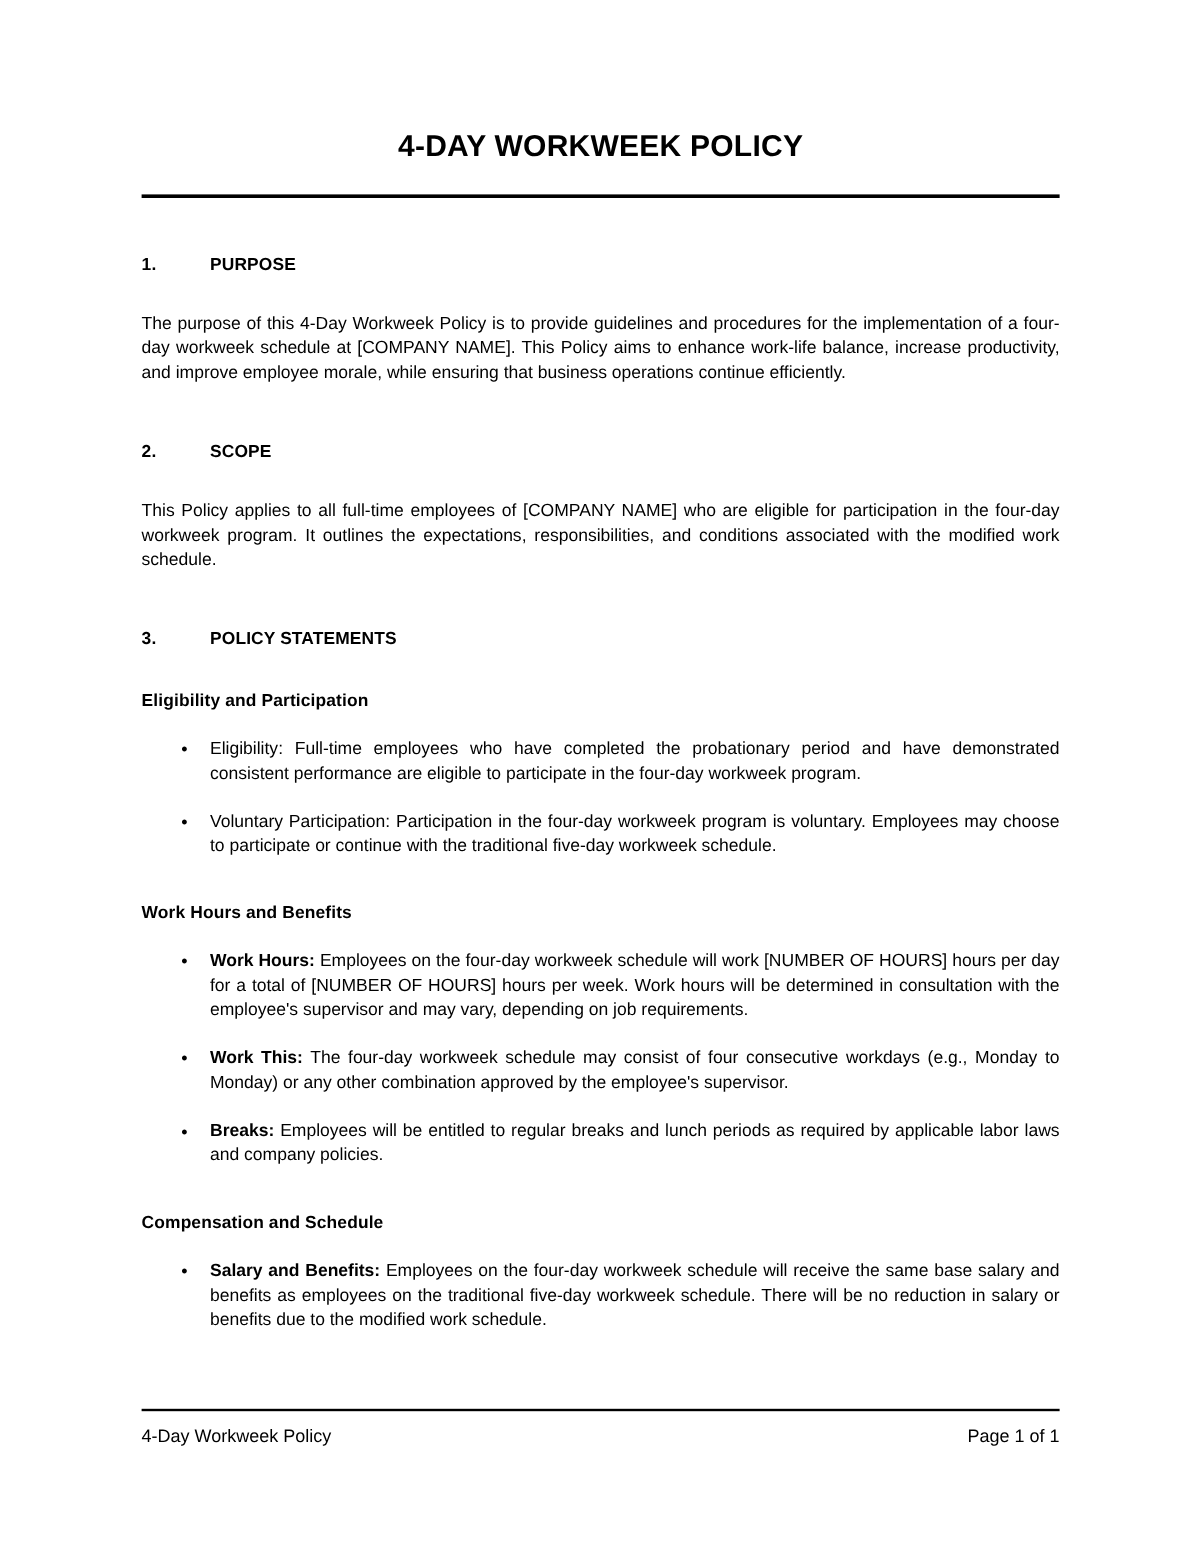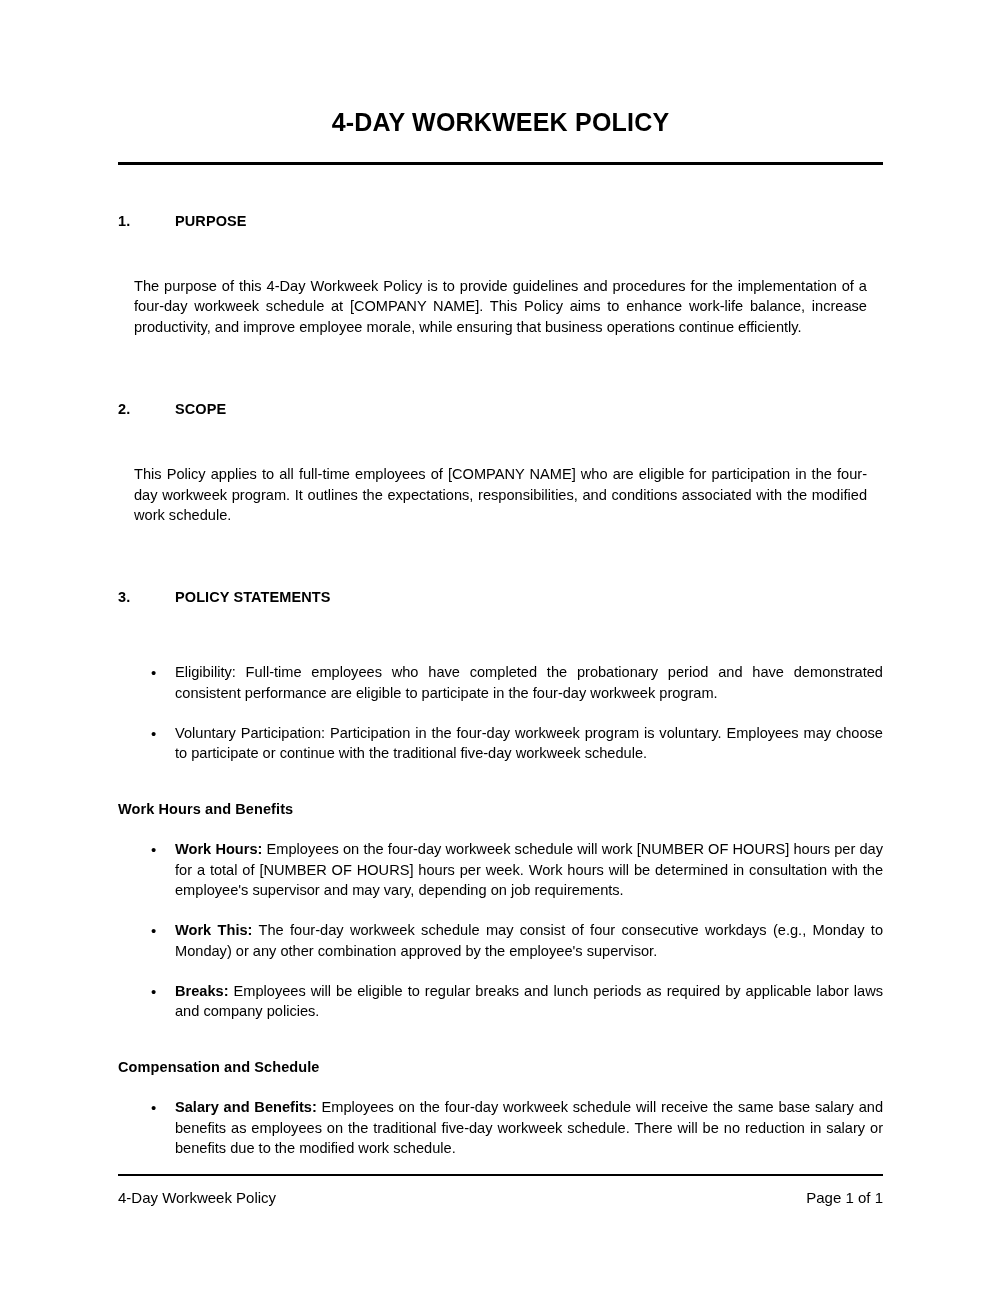--- a/index.html
+++ b/index.html
@@ -58,21 +58,21 @@
   }
   .section-head .label {
     flex: 1 1 auto;
   }
 
   
   p.body {
     font-size: 14.6px;
     line-height: 1.42;
     text-align: justify;
-    margin: 16px;
+    margin: 0;
     hyphens: none;
   }
 
   
   .sub-head {
     font-size: 14.5px;
     font-weight: bold;
     letter-spacing: 0.1px;
   }
 
@@ -159,20 +159,21 @@
     <div class="gap-head-body"></div>
     <p class="body">This Policy applies to all full-time employees of [COMPANY NAME] who are eligible for participation in the four-day workweek program. It outlines the expectations, responsibilities, and conditions associated with the modified work schedule.</p>
 
     <div class="gap-body-sec"></div>
     <div class="section-head">
       <span class="num">3.</span>
       <span class="label">POLICY STATEMENTS</span>
     </div>
 
     <div class="gap-sub"></div>
+    <div class="sub-head">Eligibility and Participation</div>
     <div class="gap-sub-list"></div>
     <ul class="bullets">
       <li>
         <span class="bullet-dot">•</span>
         <span class="lead-bold"></span><span>Eligibility: Full-time employees who have completed the probationary period and have demonstrated consistent performance are eligible to participate in the four-day workweek program.</span>
       </li>
       <li>
         <span class="bullet-dot">•</span>
         <span class="lead-bold"></span><span>Voluntary Participation: Participation in the four-day workweek program is voluntary. Employees may choose to participate or continue with the traditional five-day workweek schedule.</span>
       </li>
@@ -185,21 +186,21 @@
       <li>
         <span class="bullet-dot">•</span>
         <span class="lead-bold">Work Hours:</span><span> Employees on the four-day workweek schedule will work [NUMBER OF HOURS] hours per day for a total of [NUMBER OF HOURS] hours per week. Work hours will be determined in consultation with the employee's supervisor and may vary, depending on job requirements.</span>
       </li>
       <li>
         <span class="bullet-dot">•</span>
         <span class="lead-bold">Work This:</span><span> The four-day workweek schedule may consist of four consecutive workdays (e.g., Monday to Monday) or any other combination approved by the employee's supervisor.</span>
       </li>
       <li>
         <span class="bullet-dot">•</span>
-        <span class="lead-bold">Breaks:</span><span> Employees will be eligible to regular breaks and lunch periods as required by applicable labor laws and company policies.</span>
+        <span class="lead-bold">Breaks:</span><span> Employees will be entitled to regular breaks and lunch periods as required by applicable labor laws and company policies.</span>
       </li>
     </ul>
 
     <div class="gap-list-sub"></div>
     <div class="sub-head">Compensation and Schedule</div>
     <div class="gap-sub-list"></div>
     <ul class="bullets">
       <li>
         <span class="bullet-dot">•</span>
         <span class="lead-bold">Salary and Benefits:</span><span> Employees on the four-day workweek schedule will receive the same base salary and benefits as employees on the traditional five-day workweek schedule. There will be no reduction in salary or benefits due to the modified work schedule.</span>

